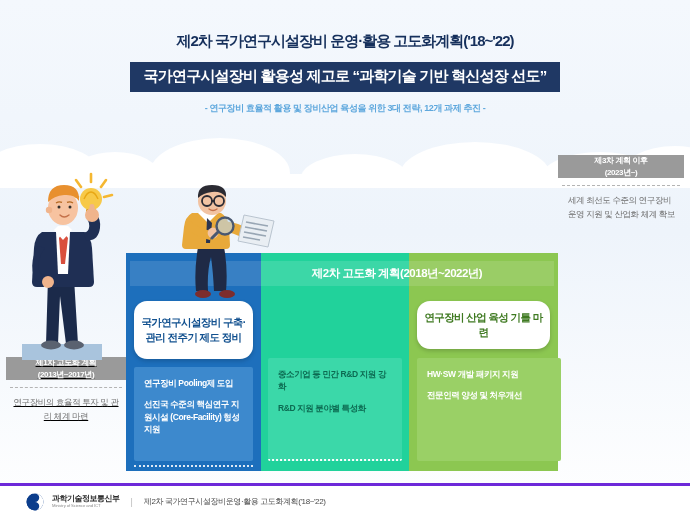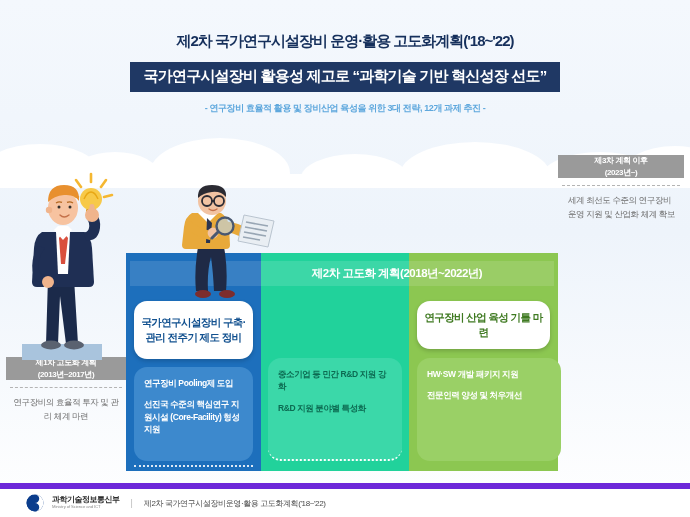--- a/index.html
+++ b/index.html
@@ -38,21 +38,21 @@
   .side-panel{ position:absolute; }
   .side-panel .sp-head{
     background:#9a9a9a; color:#ffffff; text-align:center;
     font-size:8px; font-weight:bold; line-height:1.45; padding:0 4px; letter-spacing:-0.4px;
   }
   .side-panel .sp-divider{ border-top:1px dashed #b4b4b4; margin:7px 4px 0; }
   .side-panel .sp-body{
     color:#6d6d6d; font-size:8.5px; line-height:1.6; padding:8px 6px 0;
     text-align:center; letter-spacing:-0.4px;
   }
-  #panel-prev{ left:6px; top:357px; width:120px; }
+  #panel-prev{ left:6px; top:357px; width:120px;text-decoration:underline; }
   #panel-next{ left:558px; top:155px; width:126px; }
   #panel-next .sp-body{ text-align:left; padding-left:10px; }
 
   
   .stage{ position:absolute; left:126px; top:253px; width:432px; height:218px; }
   .col{ position:absolute; top:0; height:218px; }
   .col.blue { left:0;   width:135px; background:#1d6fbc; }
   .col.teal { left:135px; width:148px; background:#21d29b; }
   .col.green{ left:283px; width:149px; background:#8cc751; }
 
@@ -74,21 +74,21 @@
   }
   .pill span{ font-size:10.5px; font-weight:bold; line-height:1.45; letter-spacing:-0.6px; }
   #pill-1{ left:8px;   width:119px; height:58px; }
   #pill-1 span{ color:#11508f;text-align:center; }
   #pill-2{ left:142px; width:134px; height:48px; }
   #pill-2 span{ color:#11937a; }
   #pill-3{ left:291px; width:133px; height:48px; }
   #pill-3 span{ color:#3f7a21; }
 
   .sub-card{
-    position:absolute; border-radius:13px; padding:10px 10px 16px;
+    position:absolute; border-radius:2px; padding:10px 10px 16px;
   }
   #sub-1{ left:8px;   top:114px; width:119px; height:94px; background:#3d89cd; }
   #sub-2{ left:142px; top:105px; width:134px; height:103px; background:#3bd8a9; border-bottom:2px dotted #ffffff; }
   #sub-3{ left:291px; top:105px; width:144px; height:103px; background:#9ad066; }
   .sub-card ul{ list-style:none; }
   .sub-card li{
     color:#ffffff; font-size:8.5px; font-weight:bold; line-height:1.45;
     letter-spacing:-0.4px; margin-bottom:9px;
   }
   #sub-1 li{ color:#ffffff; }
@@ -97,21 +97,21 @@
   .dots{ position:absolute; left:8px; bottom:4px; width:119px; border-top:2px dotted rgba(255,255,255,.85); }
 
   
   .illus{ position:absolute; }
   #illus-idea{ left:18px; top:168px; width:104px; height:192px; }
   #illus-research{ left:168px; top:185px; width:118px; height:122px; }
 
   
   .footer{
     position:absolute; left:0; bottom:0; width:690px; height:34px;
-    border-top:6px solid #6d28d9; background:#ffffff;
+    border-top:3px solid #6d28d9; background:#ffffff;
     display:flex; align-items:center; padding-left:26px; gap:8px;
   }
   .gov-logo{ width:18px; height:18px; flex:0 0 auto; }
   .gov-name{ display:flex; flex-direction:column; line-height:1.1; }
   .gov-name .kr{ font-size:8px; font-weight:bold; color:#2b2b2b; letter-spacing:-0.5px; }
   .gov-name .en{ font-size:4.2px; color:#8a8a8a; letter-spacing:-0.1px; }
   .footer-sep{ color:#b9b9b9; font-size:9px; margin:0 3px; }
   .footer-title{ font-size:8px; color:#4a4a4a; letter-spacing:-0.4px; }
 </style>
 </head>

